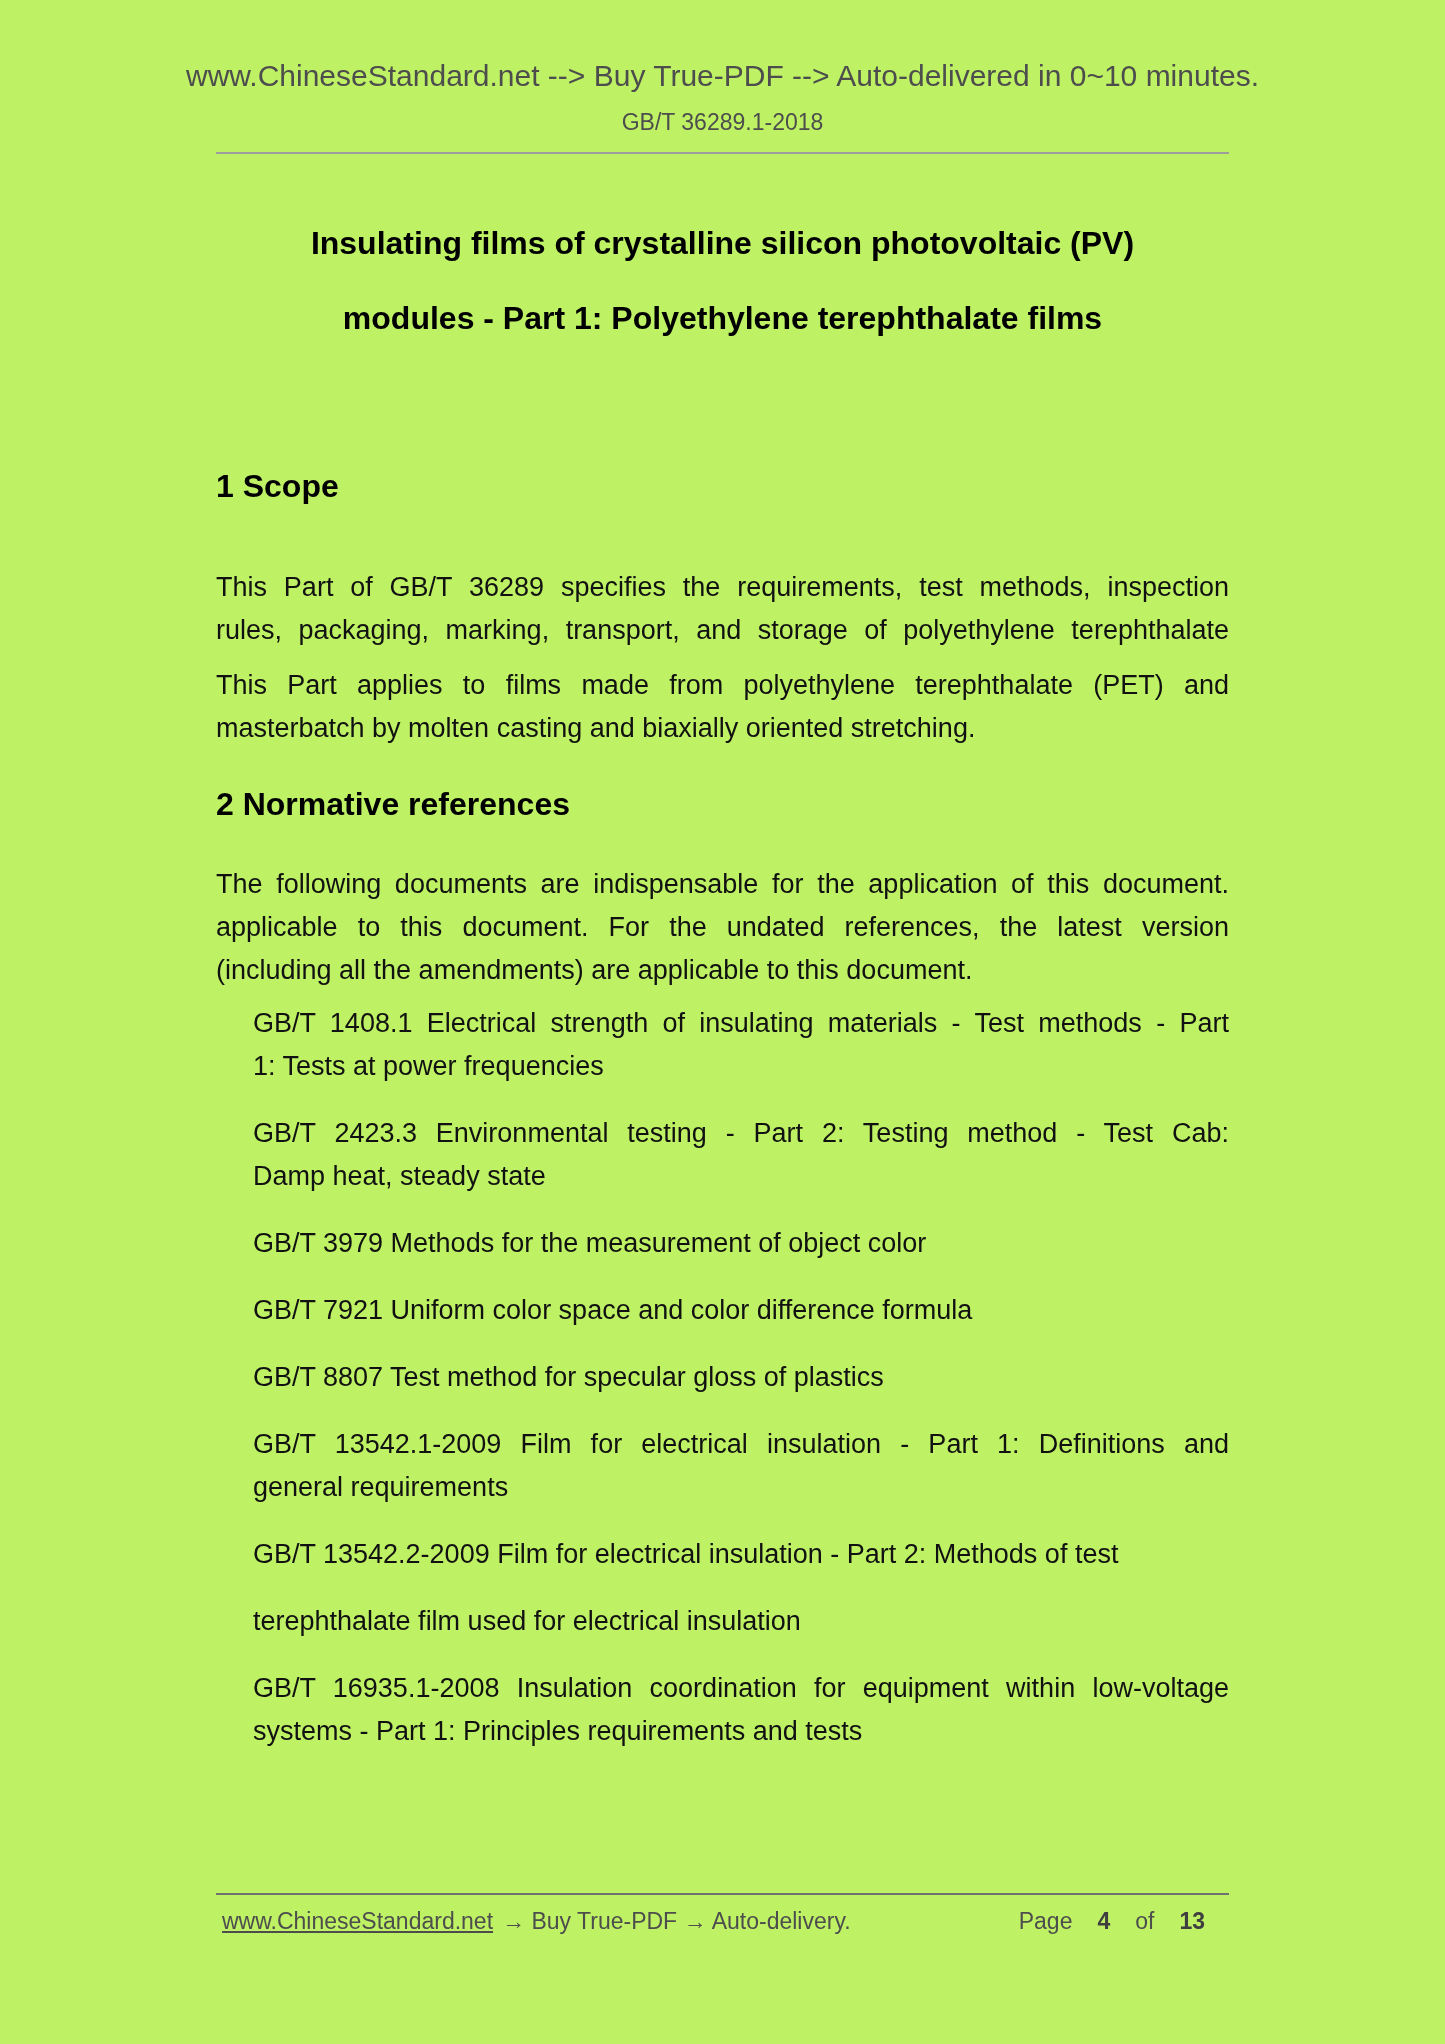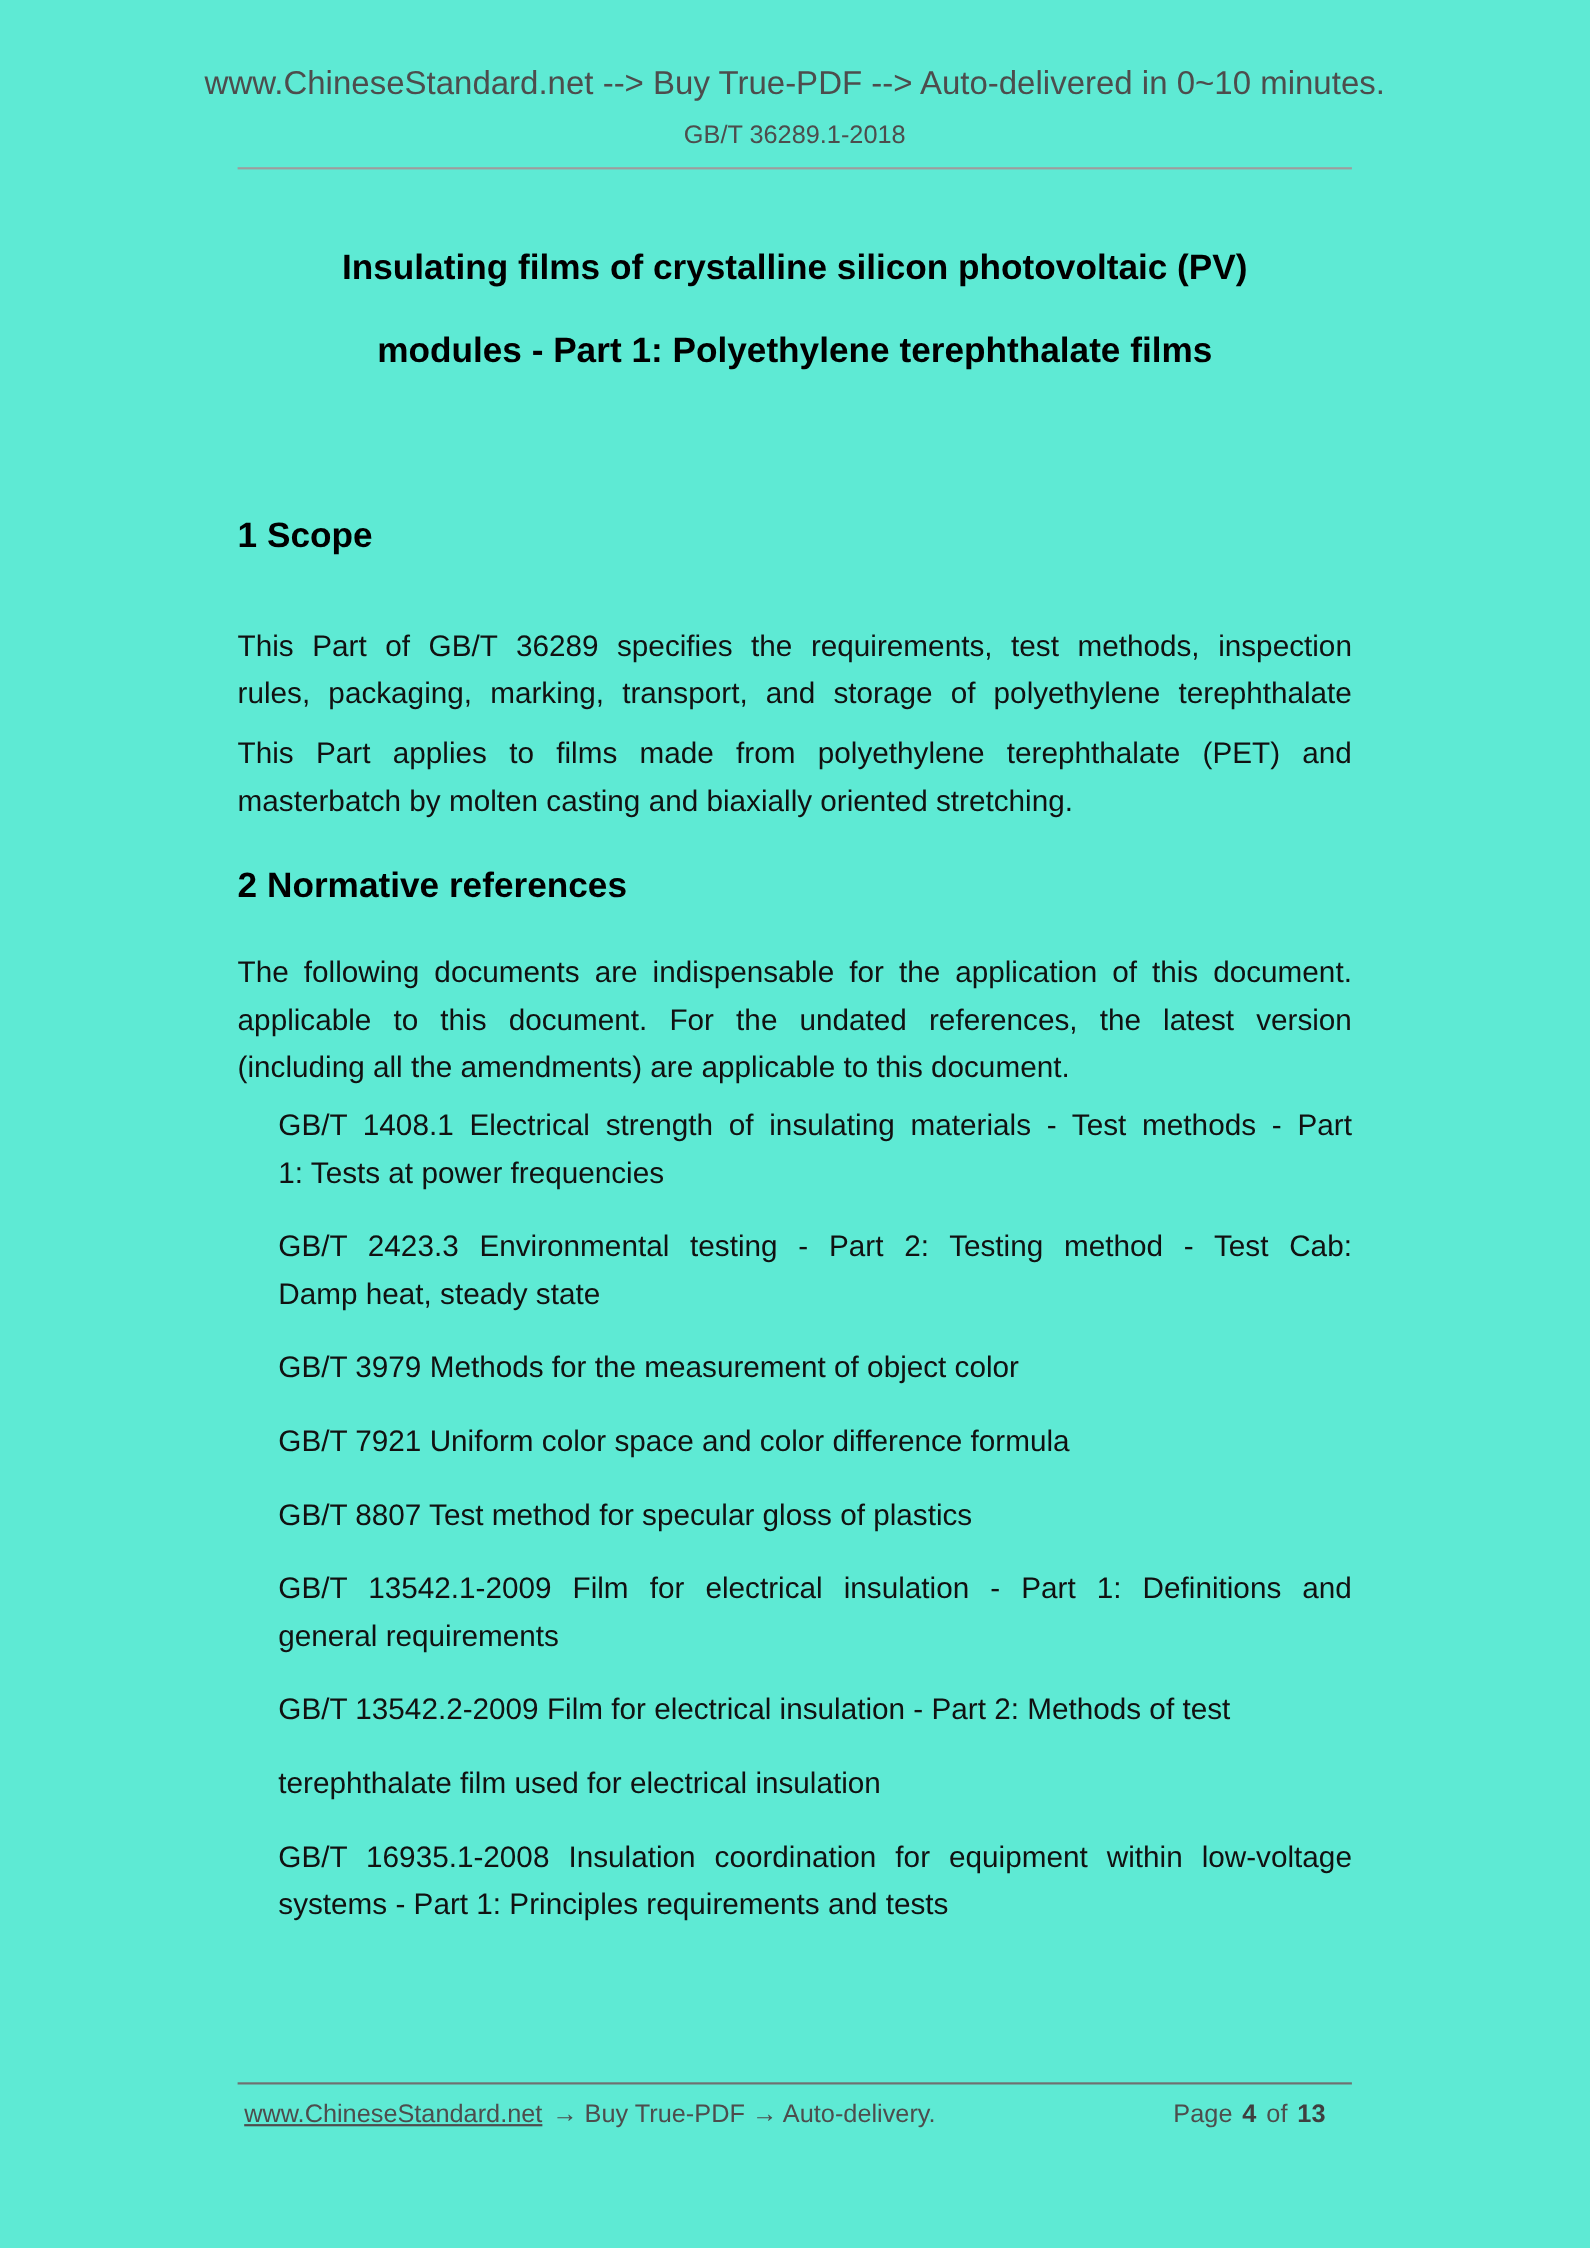--- a/index.html
+++ b/index.html
@@ -1,20 +1,20 @@
 <!DOCTYPE html>
 <html><head>
 <meta charset="utf-8">
 <style>
   html, body { margin: 0; padding: 0; background: #ffffff; }
   .page {
     position: relative;
     width: 1445px;
     height: 2044px;
-    background: #5eead4;
+    background: #bef264;
     overflow: hidden;
     font-family: "Liberation Sans", "DejaVu Sans", sans-serif;
   }
 
   
   .page-header {
     position: absolute;
     top: 58px; left: 0;
     width: 1445px;
     text-align: center;
@@ -88,21 +88,21 @@
     padding-right: 24px;
     display: flex;
     justify-content: space-between;
     align-items: baseline;
     color: #4d4d4d;
     font-size: 23px;
     line-height: 34px;
   }
   .footer-left { display: inline-flex; gap: 9px; white-space: nowrap; }
   .footer-link { text-decoration: underline; color: #4d4d4d; }
-  .footer-page { display: inline-flex; gap: 9px; white-space: nowrap; }
+  .footer-page { display: inline-flex; gap: 25px; white-space: nowrap; }
   .footer-page b { color: #3f3f3f; }
 </style>
 </head>
 <body>
 
 <div class="page">
 
   <div class="page-header">
     <div class="header-line1">www.ChineseStandard.net --&gt; Buy True-PDF --&gt; Auto-delivered in 0~10 minutes.</div>
     <div class="header-line2">GB/T 36289.1-2018</div>

